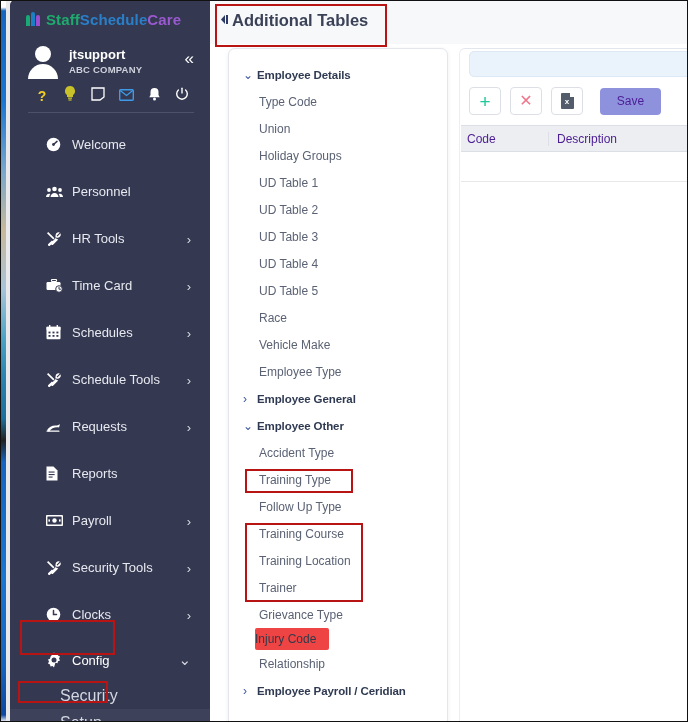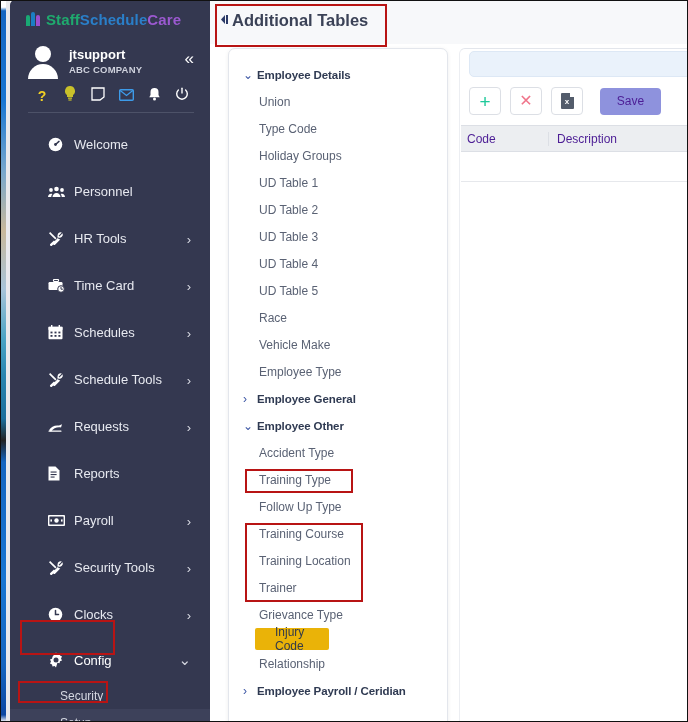--- a/index.html
+++ b/index.html
@@ -83,35 +83,35 @@
   .ic-bulb { color: #c9c12a; }
   .ic-note { color: #ffffff; }
   .ic-mail { color: #3d9be9; }
   .ic-bell { color: #ffffff; }
   .ic-power { color: #ffffff; }
   .icon-divider { height: 1px; background: #4d5268; margin: 6px 16px 0 18px; }
 
   .nav { padding-top: 8px; }
   .nav-item {
     position: relative; display: flex; align-items: center;
-    height: 47px; padding-left: 14px; cursor: pointer; margin-left: 24px;
+    height: 47px; padding-left: 36px; cursor: pointer;
   }
   .nav-item .nav-ico {
     width: 26px; color: #ffffff; font-size: 13px; flex: 0 0 auto;
     display:flex; align-items:center;
   }
   .nav-item .nav-lbl { color: #e7e9f0; font-size: 13px; }
   .nav-item .nav-arrow {
     position: absolute; right: 19px; top: 50%; transform: translateY(-50%);
     color: #d8dae3; font-size: 13px;
   }
   .nav-item.active .nav-lbl { color: #ffffff; }
   .sub-item {
     height: 27px; display: flex; align-items: center;
-    padding-left: 50px; color: #d4d7e1; font-size: 12px; cursor: pointer;
+    padding-left: 50px; color: #d4d7e1; font-size: 16px; cursor: pointer;
   }
   .sub-item.selected { background: #3d415a; }
 
   
   .anno {
     position: absolute; border: 2.5px solid #b81414;
     pointer-events: none; z-index: 40;
   }
 
   
@@ -148,22 +148,22 @@
     line-height: 1;
   }
   .tree-group .tg-lbl {
     color: #2f3a52; font-size: 11.5px; font-weight: bold; letter-spacing: -.1px;
   }
   .tree-leaf {
     display: flex; align-items: center; height: 27px;
     padding-left: 30px; color: #5a6274; font-size: 12px; cursor: pointer;
   }
   .tree-leaf.selected {
-    background: #eab308; color: #323a4a; border-radius: 2px;
-    margin: 0 auto 0 26px; width: 74px; padding-left: 20px; height: 22px;
+    background: #ef4444; color: #323a4a; border-radius: 2px;
+    margin: 0 auto 0 26px; width: 74px; padding-left: 0; height: 22px;
   }
 
   
   #rightpanel {
     position: absolute; left: 459px; top: 48px;
     width: 229px; height: 674px;
     background: #ffffff;
     border-top: 1px solid #e3e6ec;
     border-left: 1px solid #eceef2;
     border-top-left-radius: 6px;
@@ -469,22 +469,22 @@
     <span class="tb-title">Additional Tables</span>
   </div>
 
   <div id="treecard">
     <div class="tree">
 
       <div class="tree-group">
         <span class="tg-chev">⌄</span>
         <span class="tg-lbl">Employee Details</span>
       </div>
+      <div class="tree-leaf">Type Code</div>
       <div class="tree-leaf">Union</div>
-      <div class="tree-leaf">Type Code</div>
       <div class="tree-leaf">Holiday Groups</div>
       <div class="tree-leaf">UD Table 1</div>
       <div class="tree-leaf">UD Table 2</div>
       <div class="tree-leaf">UD Table 3</div>
       <div class="tree-leaf">UD Table 4</div>
       <div class="tree-leaf">UD Table 5</div>
       <div class="tree-leaf">Race</div>
       <div class="tree-leaf">Vehicle Make</div>
       <div class="tree-leaf">Employee Type</div>
 

